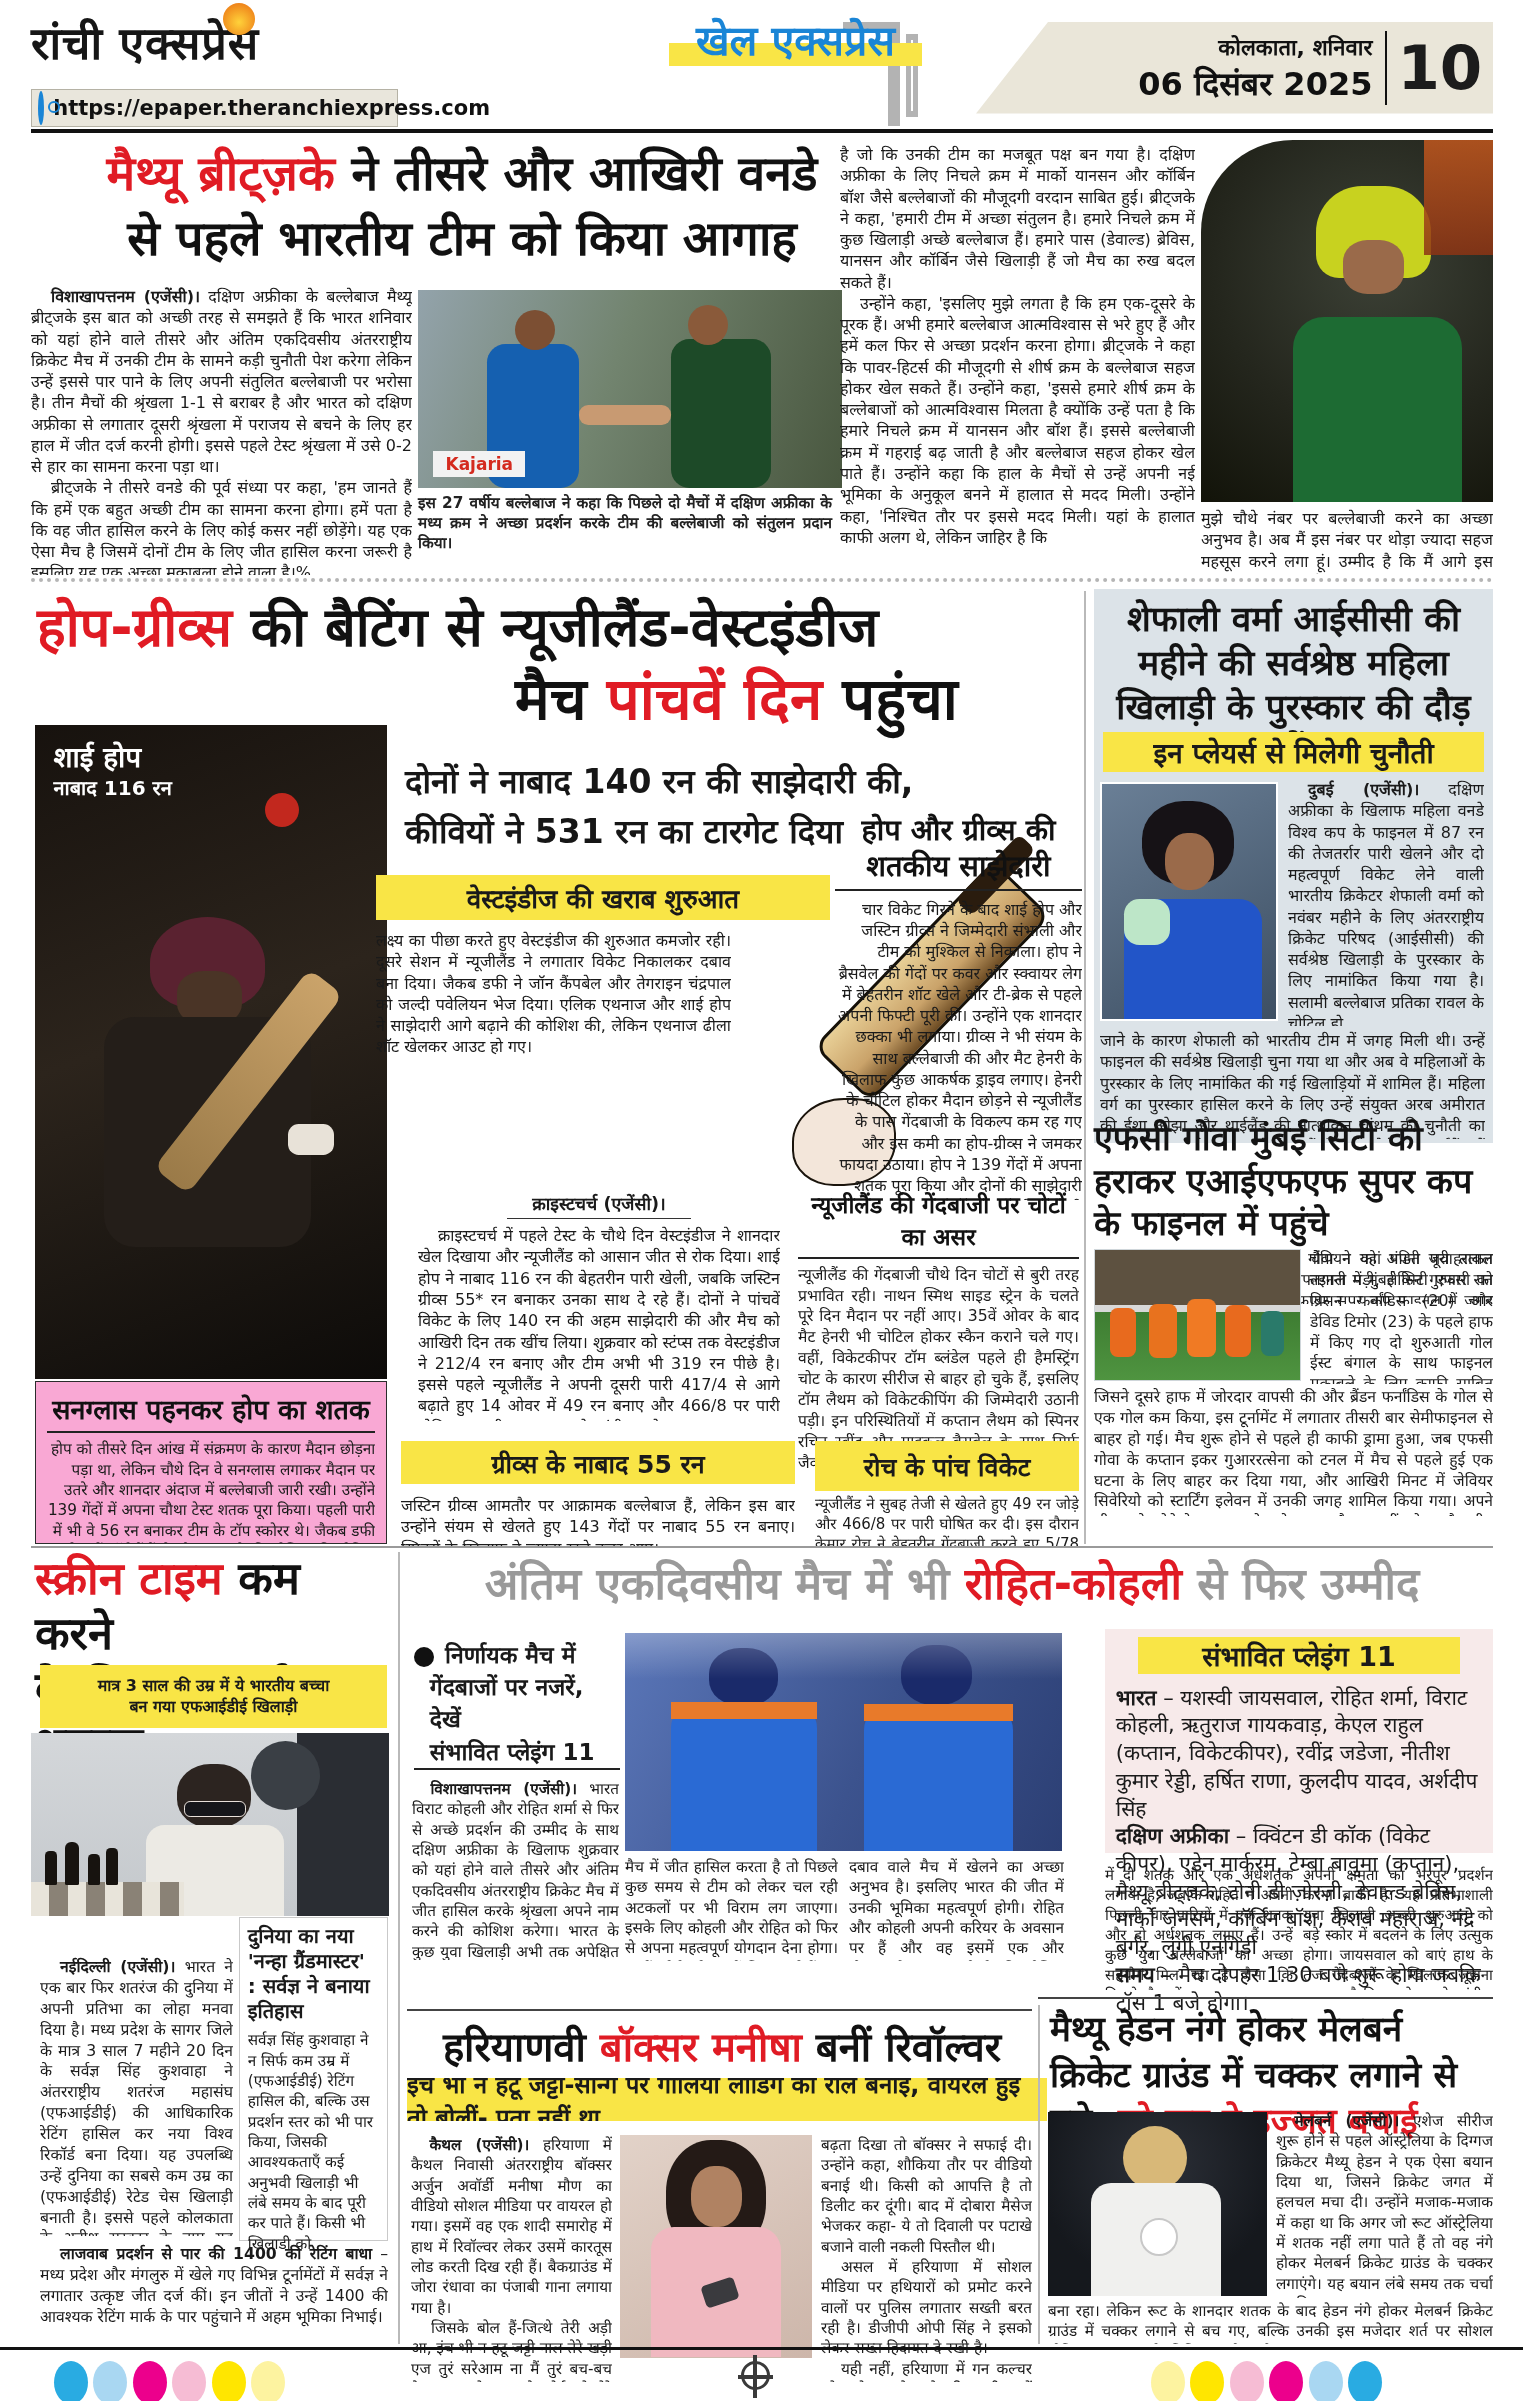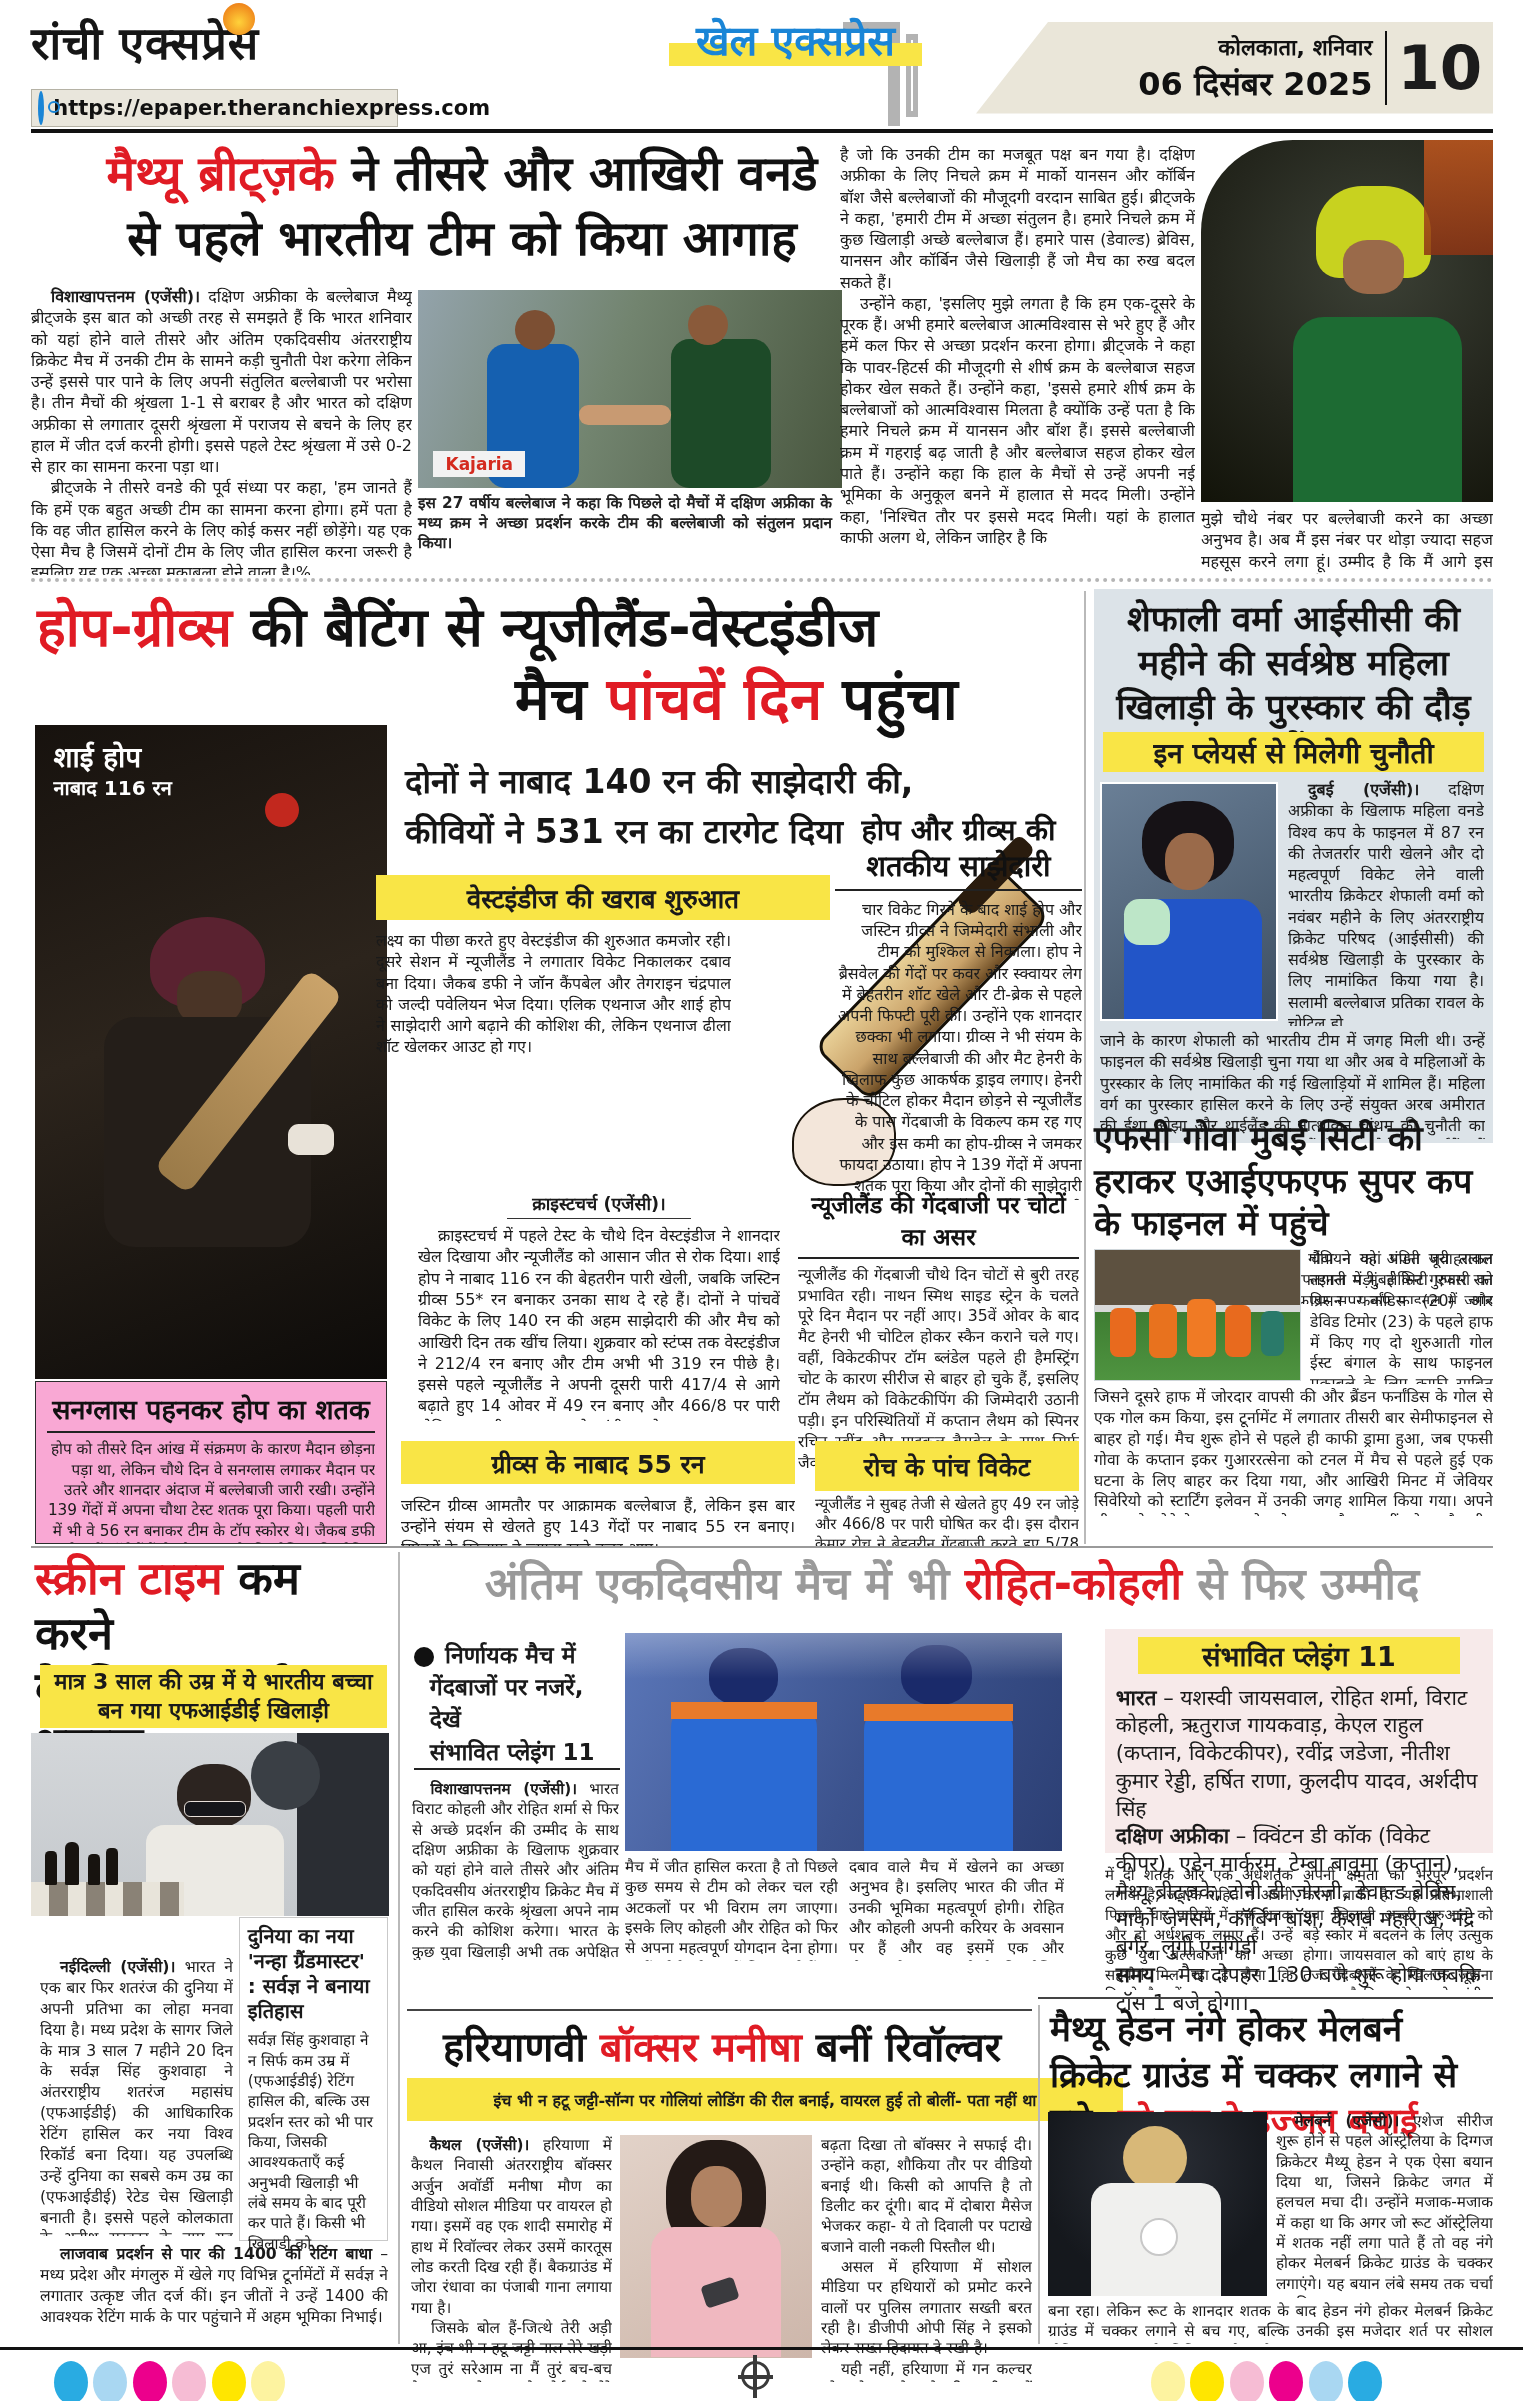--- a/index.html
+++ b/index.html
@@ -211,21 +211,21 @@
       <p class="noind"><span>जिसने दूसरे हाफ में जोरदार वापसी की और ब्रैंडन फर्नांडिस के गोल से एक गोल कम किया, इस टूर्नामेंट में लगातार तीसरी बार सेमीफाइनल से बाहर हो गई। मैच शुरू होने से पहले ही काफी ड्रामा हुआ, जब एफसी गोवा के कप्तान इकर गुआररत्सेना को टनल में मैच से पहले हुई एक घटना के लिए बाहर कर दिया गया, और आखिरी मिनट में जेवियर सिवेरियो को स्टार्टिंग इलेवन में उनकी जगह शामिल किया गया। अपने लीडर को खोने के बावजूद गोवा ने अपना हौसला नहीं खोया और जीत हासिल की।</span></p>
     </div>
   </div>
 
   <div class="abs" style="left:31px;top:1546px;width:1462px;height:1.5px;background:#9a9a9a;"></div>
 
   <div class="abs" style="left:35px;top:1552px;width:355px;height:109px;font-size:45px;font-weight:800;line-height:1.22;">
     <span class="red">स्क्रीन टाइम</span><span class="hl"> कम करने</span><br>
     <span class="hl">के लिए पकड़ाई शतरंज</span>
   </div>
-  <div class="abs ystrip" style="left:40px;top:1665px;width:347px;height:63px;font-size:22px;flex-direction:column;line-height:1.3;">
+  <div class="abs ystrip" style="left:40px;top:1665px;width:347px;height:63px;font-size:16px;flex-direction:column;line-height:1.3;">
     <span>मात्र 3 साल की उम्र में ये भारतीय बच्चा</span>
       <span>बन गया एफआईडीई खिलाड़ी</span>
   </div>
   <div class="abs photo" style="left:31px;top:1733px;width:358px;height:183px;background:linear-gradient(#d4d7da 0%,#c4c8cc 100%);">
     <span class="shape" style="right:0;top:0;width:92px;height:183px;background:#2a2d33;"></span>
     <span class="shape" style="right:69px;top:7.7px;width:69px;height:69px;border-radius:50%;background:#3a3f45;"></span>
     <span class="shape" style="left:146px;top:31px;width:74px;height:64px;border-radius:45%;background:#2c2420;"></span>
     <span class="shape" style="left:153px;top:68px;width:60px;height:14px;border-radius:6.1px;background:#16161a;border:1.5px solid #e8e0da;"></span>
     <span class="shape" style="left:115px;top:92px;width:138px;height:91px;border-radius:18.4px 18.4px 0 0;background:#eceae4;"></span>
     <span class="shape" style="left:0;bottom:0;width:153px;height:34px;background:repeating-linear-gradient(90deg,#e8e4da 0 18.4px,#8a8276 18.4px 37px);"></span>
@@ -296,21 +296,21 @@
       <p class="noind"><span>में दो शतक और एक अर्धशतक लगाया है, जबकि रोहित ने अपनी पिछली चार पारियों में एक शतक और दो अर्धशतक लगाए हैं। उन्हें कुछ युवा बल्लेबाजों का अच्छा सहयोग मिल रहा है जैसा कि पिछले मैच में ऋतुराज गायकवाड़ ने अपना योगदान दिया था। उन्होंने अपना पहला वनडे शतक लगाया था। लेकिन यशस्वी जायसवाल को अभी भी इस श्रृंखला में सलामी बल्लेबाज के रूप में</span></p>
     </div>
   <div class="abs body jt" style="left:1303px;top:1866px;width:190px;height:124px;font-size:15px;">
       <p class="noind"><span>अपनी क्षमता का भरपूर प्रदर्शन करना बाकी है। यह प्रतिभाशाली युवा खिलाड़ी अच्छी शुरुआत को बड़े स्कोर में बदलने के लिए उत्सुक होगा। जायसवाल को बाएं हाथ के तेज गेंदबाजों के खिलाफ जूझना पड़ रहा है फिर चाहे वह वेस्टइंडीज के जेडन सील्स हों या इस श्रृंखला में मार्को यानसन और नांद्रे बर्गर। वह अपने करियर में 30 बार बाएं हाथ के गेंदबाजों का शिकार बने हैं।</span></p>
     </div>
 
   <div class="abs hline" style="left:407px;top:2009px;width:625px;"></div>
   <div class="abs ctr" style="left:411px;top:2018px;width:622px;height:54px;font-size:40px;font-weight:800;">
     <span class="hl">हरियाणवी </span><span class="red">बॉक्सर मनीषा</span><span class="hl"> बनीं रिवॉल्वर रानी</span>
   </div>
-  <div class="abs ystrip" style="left:407px;top:2078px;width:716px;height:43px;font-size:16px;">
+  <div class="abs ystrip" style="left:407px;top:2078px;width:640px;height:43px;font-size:24px;">
       <span>इंच भी न हटू जट्टी-सॉन्ग पर गोलियां लोडिंग की रील बनाई, वायरल हुई तो बोलीं- पता नहीं था</span>
     </div>
   <div class="abs body jt" style="left:411px;top:2135px;width:201px;height:247px;font-size:15.3px;">
     <p class="noind" style="text-indent:18.4px;"><b class="dateline">कैथल (एजेंसी)।</b><span> हरियाणा में कैथल निवासी अंतरराष्ट्रीय बॉक्सर अर्जुन अवॉर्डी मनीषा मौण का वीडियो सोशल मीडिया पर वायरल हो गया। इसमें वह एक शादी समारोह में हाथ में रिवॉल्वर लेकर उसमें कारतूस लोड करती दिख रही हैं। बैकग्राउंड में जोरा रंधावा का पंजाबी गाना लगाया गया है।</span></p>
     <p><span>जिसके बोल हैं-जित्थे तेरी अड़ी आ, इंच भी न हटू जट्टी नाल तेरे खड़ी एज तुरं सरेआम ना मैं तुरं बच-बच के, लानत वे जट्टा जे कोई मुरे तेरे तकजे, उड़ गई आ गल्ला। वीडियो वायरल होने के बाद विवाद</span></p>
   </div>
   <div class="abs photo" style="left:620px;top:2135px;width:192px;height:223px;background:linear-gradient(150deg,#e2d2c8,#cdb6aa);">
     <span class="shape" style="left:46px;top:4.6px;width:100px;height:115px;border-radius:45%;background:#241a16;"></span>
     <span class="shape" style="left:71px;top:31px;width:51px;height:61px;border-radius:45%;background:#b08262;"></span>
     <span class="shape" style="left:31px;top:92px;width:130px;height:130px;border-radius:23px 23px 0 0;background:#f0b8c0;"></span>

